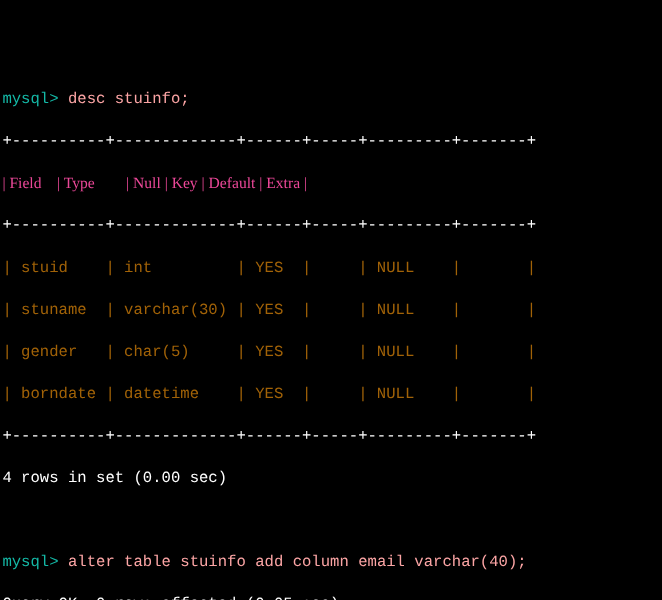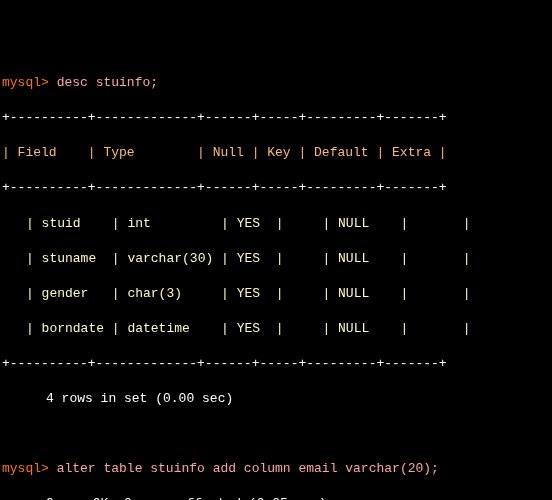--- a/index.html
+++ b/index.html
@@ -8,45 +8,45 @@
       color: #fff;
       font-family: 'Courier New', Consolas, monospace;
       font-size: 13px;
       line-height: 1.35;
       padding: 4px 2px;
       width: 552px;
       height: 500px;
       overflow: hidden;
       white-space: pre;
     }
-    .prompt { color: #f97316; }
+    .prompt { color: #14b8a6; }
     .cmd { color: #fca5a5; }
     .border { color: #fff; }
-    .header { color: #fdba74; }
-    .row { color: #fef9c3; margin-left: 24px; }
-    .result { color: #fff; margin-left: 44px; }
+    .header { color: #ec4899; font-family: Liberation Serif, serif; }
+    .row { color: #a16207; }
+    .result { color: #fff; }
     .line { display: block; }
   </style>
 </head>
 <body>
 
 
 
 <span class="line"><span class="prompt">mysql&gt;</span> <span class="cmd">desc stuinfo;</span></span>
 <span class="line border">+----------+-------------+------+-----+---------+-------+</span>
 <span class="line header">| Field    | Type        | Null | Key | Default | Extra |</span>
 <span class="line border">+----------+-------------+------+-----+---------+-------+</span>
 <span class="line row">| stuid    | int         | YES  |     | NULL    |       |</span>
 <span class="line row">| stuname  | varchar(30) | YES  |     | NULL    |       |</span>
-<span class="line row">| gender   | char(3)     | YES  |     | NULL    |       |</span>
+<span class="line row">| gender   | char(5)     | YES  |     | NULL    |       |</span>
 <span class="line row">| borndate | datetime    | YES  |     | NULL    |       |</span>
 <span class="line border">+----------+-------------+------+-----+---------+-------+</span>
 <span class="line result">4 rows in set (0.00 sec)</span>
 <span class="line"> </span>
-<span class="line"><span class="prompt">mysql&gt;</span> <span class="cmd">alter table stuinfo add column email varchar(20);</span></span>
+<span class="line"><span class="prompt">mysql&gt;</span> <span class="cmd">alter table stuinfo add column email varchar(40);</span></span>
 <span class="line result">Query OK, 0 rows affected (0.05 sec)</span>
 
 
 
 
 
 
 
 
 

